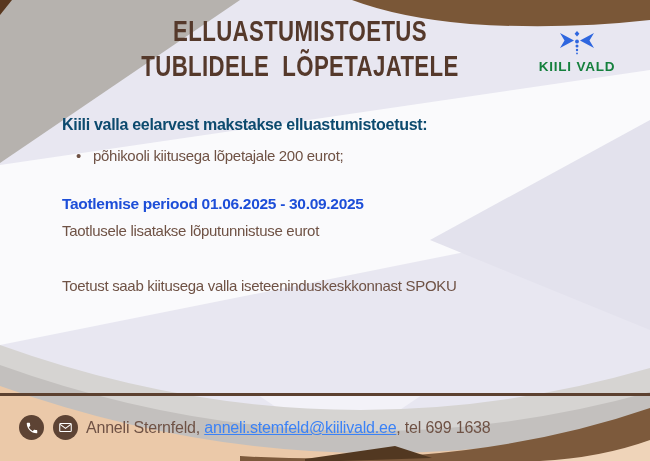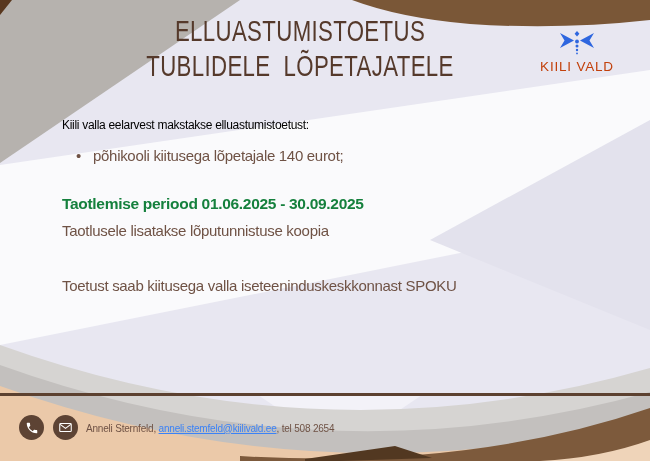--- a/index.html
+++ b/index.html
@@ -4,56 +4,56 @@
 <style>
   html,body{margin:0;padding:0;background:#ffffff;}
   .canvas{
     position:relative;width:650px;height:461px;overflow:hidden;
     font-family:"Liberation Sans",sans-serif;
   }
   .bg{position:absolute;left:0;top:0;width:650px;height:461px;}
 
   
   .title{position:absolute;left:20px;top:13px;width:560px;text-align:center;
-         color:#55392b;font-weight:normal;}
+         color:#55392b;font-weight:bold;}
   .title .line{font-size:30px;line-height:35px;letter-spacing:.5px;
          transform:scaleX(.74);transform-origin:50% 50%;white-space:pre;}
 
   
   .logo{position:absolute;left:524px;top:30px;width:106px;text-align:center;}
   .logo svg{display:block;margin:0 auto;}
-  .logo .logo-text{margin-top:3px;font-size:13.5px;font-weight:normal;
-         color:#c2410c;letter-spacing:.8px;}
+  .logo .logo-text{margin-top:3px;font-size:13.5px;font-weight:bold;
+         color:#15803d;letter-spacing:.8px;}
 
   
   .content{position:absolute;left:62px;top:112px;width:548px;
            color:#6f5245;font-size:15px;letter-spacing:-.3px;}
   .content p{margin:0;}
-  .intro{font-weight:normal;color:#000000;font-size:12px;line-height:26px;}
+  .intro{font-weight:bold;color:#0c4a6e;font-size:16px;line-height:26px;}
   ul.bullets{list-style:none;margin:4px 0 0 0;padding:0 0 0 14px;}
   ul.bullets li{position:relative;padding-left:17px;line-height:28px;}
   ul.bullets li::before{content:"•";position:absolute;left:0;top:0;
          color:#6f5245;font-size:15px;}
-  .period{margin-top:20px !important;font-weight:bold;color:#15803d;
+  .period{margin-top:20px !important;font-weight:bold;color:#1d4ed8;
           font-size:15.5px;line-height:27px;}
   .attachment{line-height:28px;}
   .apply{margin-top:27px !important;line-height:28px;}
 
   
   .rule{position:absolute;left:0;top:393px;width:650px;height:2.5px;
         background:#5c4130;}
 
   
   .contact{position:absolute;left:0;top:404px;width:650px;height:48px;}
   .icon-circle{position:absolute;top:11px;width:25px;height:25px;border-radius:50%;
         background:#5d4334;display:flex;align-items:center;justify-content:center;}
   .icon-phone{left:19px;}
   .icon-envelope{left:53px;}
   .contact-text{position:absolute;left:86px;top:0;height:48px;display:flex;
-        align-items:center;color:#6f5245;font-size:10px;letter-spacing:-.2px;
+        align-items:center;color:#6f5245;font-size:16px;letter-spacing:-.2px;
         white-space:pre;}
   .contact-text a{color:#3b82f6;text-decoration:underline;}
 </style>
 </head>
 <body>
 
 <div class="canvas">
 
   <svg class="bg" viewBox="0 0 650 461" aria-hidden="true">
     <rect width="650" height="461" fill="#e8e7f1"></rect>
@@ -89,39 +89,39 @@
         <circle cx="20" cy="20" r="1.2"></circle>
         <circle cx="20" cy="23.4" r="0.9"></circle>
       </g>
     </svg>
     <div class="logo-text">KIILI VALD</div>
   </div>
 
   <div class="content">
     <p class="intro">Kiili valla eelarvest makstakse elluastumistoetust:</p>
     <ul class="bullets">
-      <li><span>põhikooli kiitusega lõpetajale 140 eurot;</span></li>
+      <li><span>põhikooli kiitusega lõpetajale 200 eurot;</span></li>
     </ul>
     <p class="period">Taotlemise periood 01.06.2025 - 30.09.2025</p>
-    <p class="attachment">Taotlusele lisatakse lõputunnistuse koopia</p>
+    <p class="attachment">Taotlusele lisatakse lõputunnistuse eurot</p>
     <p class="apply">Toetust saab kiitusega valla iseteeninduskeskkonnast SPOKU</p>
   </div>
 
   <div class="rule"></div>
 
   <div class="contact">
     <span class="icon-circle icon-phone">
       <svg width="14" height="14" viewBox="0 0 24 24" aria-hidden="true">
         <path fill="#ffffff" d="M6.62 10.79c1.44 2.83 3.76 5.14 6.59 6.59l2.2-2.21c.27-.27.67-.36 1.02-.24 1.12.37 2.33.57 3.57.57.55 0 1 .45 1 1V20c0 .55-.45 1-1 1-9.39 0-17-7.61-17-17 0-.55.45-1 1-1h3.5c.55 0 1 .45 1 1 0 1.25.2 2.45.57 3.57.11.35.03.74-.25 1.02l-2.2 2.2z"></path>
       </svg>
     </span>
     <span class="icon-circle icon-envelope">
       <svg width="15" height="15" viewBox="0 0 24 24" aria-hidden="true">
         <rect x="2.8" y="5.5" width="18.4" height="13" rx="1.5" fill="none" stroke="#ffffff" stroke-width="1.7"></rect>
         <path d="M3.5,7 L12,13.5 L20.5,7" fill="none" stroke="#ffffff" stroke-width="1.7"></path>
       </svg>
     </span>
     <div class="contact-text">
-      <span>Anneli Sternfeld, </span><a href="#">anneli.stemfeld@kiilivald.ee</a><span>, tel 508 2654</span>
+      <span>Anneli Sternfeld, </span><a href="#">anneli.stemfeld@kiilivald.ee</a><span>, tel 699 1638</span>
     </div>
   </div>
 
 </div>
 
 </body></html>

